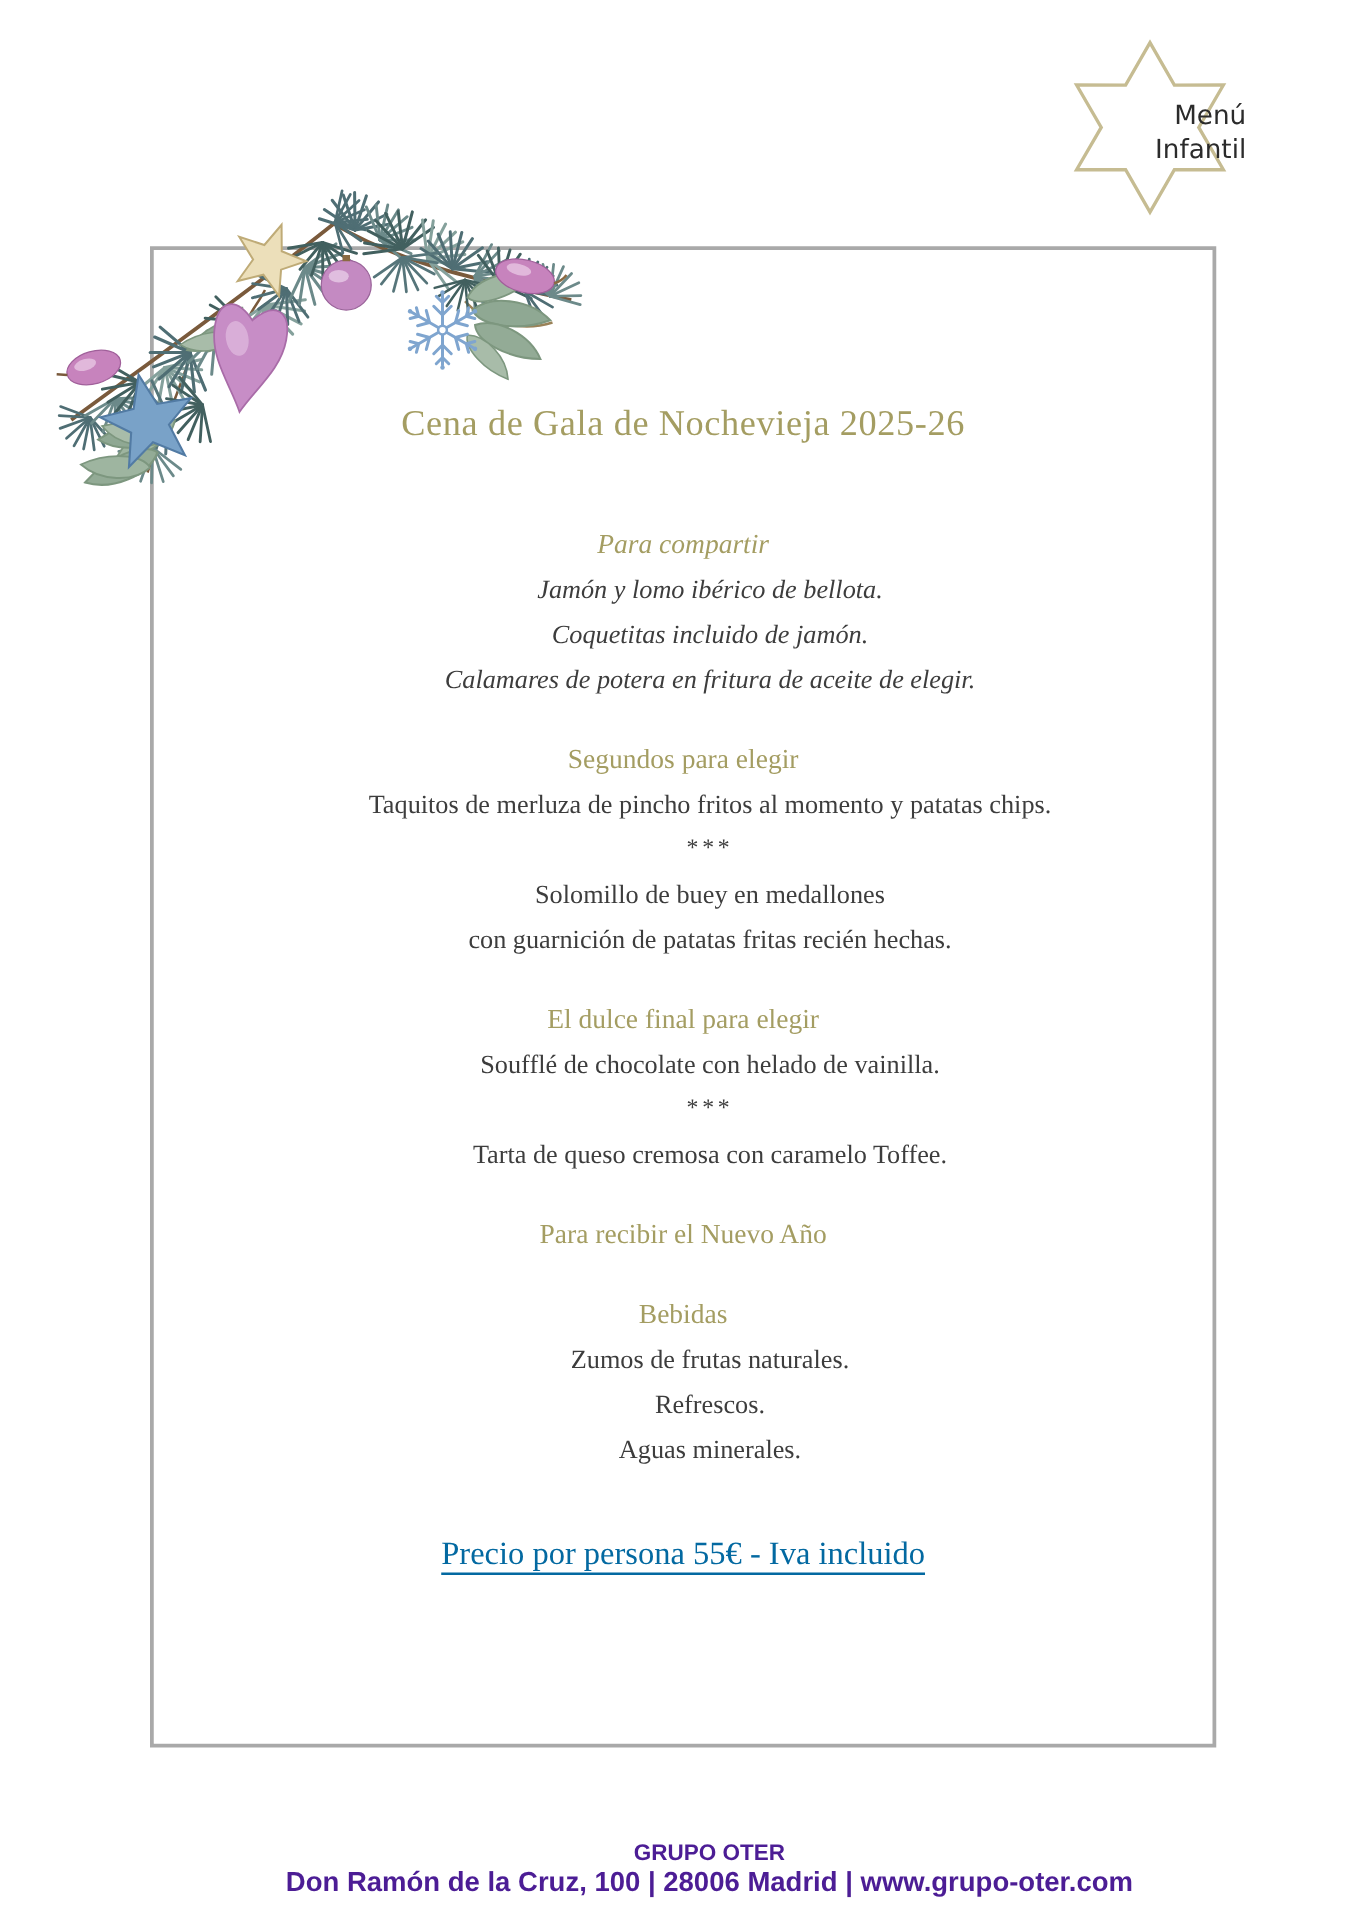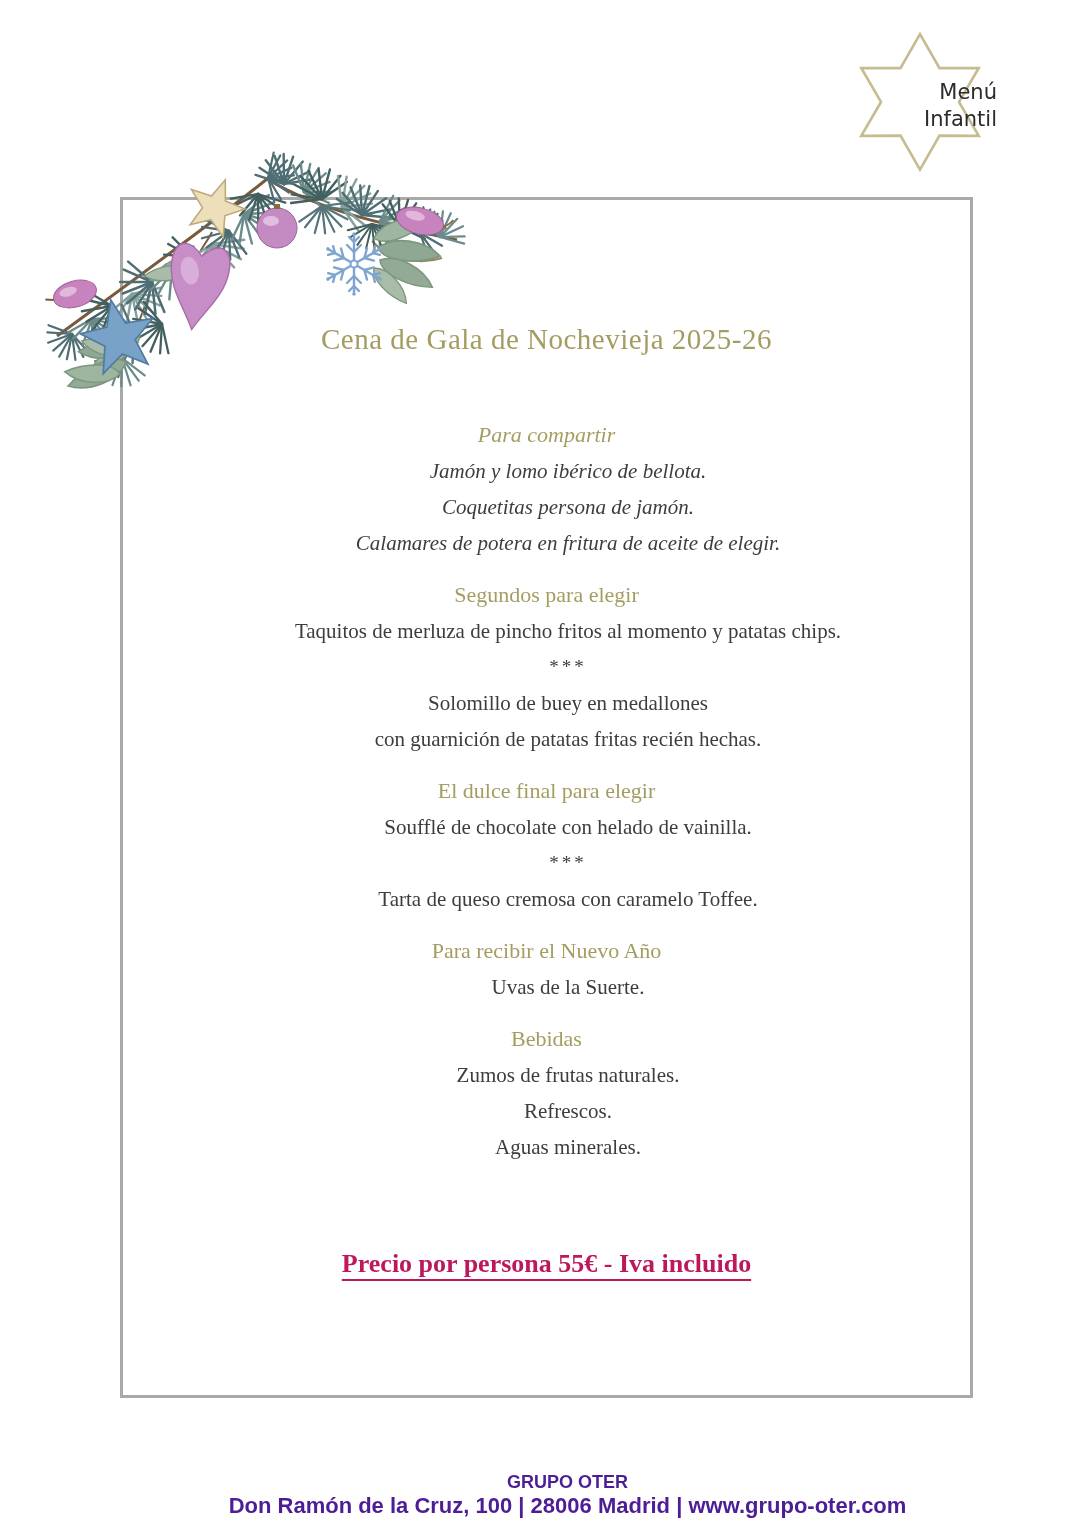--- a/index.html
+++ b/index.html
@@ -25,28 +25,28 @@
   }
   
   .content{
     position:absolute;left:120px;top:197px;width:853px;z-index:2;
     text-align:center;color:#3d3d3d;
   }
   .menu-title{
     margin-top:122px;font-size:29px;line-height:40px;color:#a49d62;
     letter-spacing:0.5px;
   }
-  .section{margin-top:16px;}
+  .section{margin-top:28px;}
   .section.first{margin-top:58px;font-style:italic;}
   .section-heading{font-size:22px;line-height:36px;color:#a49d62;}
   .item{font-size:21px;line-height:36px;padding-left:43px;}
   .item.sep{font-size:19px;letter-spacing:3px;}
   .price-line{
-    margin-top:79px;font-size:26px;line-height:40px;color:#be185d;
-    text-decoration:underline;text-decoration-thickness:2px;text-underline-offset:7px;font-weight:bold;
+    margin-top:46px;font-size:26px;line-height:40px;color:#0369a1;
+    text-decoration:underline;text-decoration-thickness:2px;text-underline-offset:7px;
   }
   
   .footer{
     position:absolute;left:0;top:1470px;width:100%;text-align:center;
     font-family:"Liberation Sans","DejaVu Sans",sans-serif;font-weight:bold;
     color:#4c1d95;z-index:2;padding-left:24px;
   }
   .footer-company{font-size:18px;line-height:24px;}
   .footer-address{font-size:22px;line-height:24px;}
 </style>
@@ -184,42 +184,41 @@
   </g>
 </svg>
 </div>
 
 <div class="content">
   <div class="menu-title">Cena de Gala de Nochevieja 2025-26</div>
 
   <div class="section first">
     <div class="section-heading">Para compartir</div>
     <div class="item">Jamón y lomo ibérico de bellota.</div>
-    <div class="item">Coquetitas persona de jamón.</div>
+    <div class="item">Coquetitas incluido de jamón.</div>
     <div class="item">Calamares de potera en fritura de aceite de elegir.</div>
   </div>
 
   <div class="section">
     <div class="section-heading">Segundos para elegir</div>
     <div class="item">Taquitos de merluza de pincho fritos al momento y patatas chips.</div>
     <div class="item sep">***</div>
     <div class="item">Solomillo de buey en medallones</div>
     <div class="item">con guarnición de patatas fritas recién hechas.</div>
   </div>
 
   <div class="section">
     <div class="section-heading">El dulce final para elegir</div>
     <div class="item">Soufflé de chocolate con helado de vainilla.</div>
     <div class="item sep">***</div>
     <div class="item">Tarta de queso cremosa con caramelo Toffee.</div>
   </div>
 
   <div class="section">
     <div class="section-heading">Para recibir el Nuevo Año</div>
-    <div class="item">Uvas de la Suerte.</div>
   </div>
 
   <div class="section">
     <div class="section-heading">Bebidas</div>
     <div class="item">Zumos de frutas naturales.</div>
     <div class="item">Refrescos.</div>
     <div class="item">Aguas minerales.</div>
   </div>
 
   <div class="price-line">Precio por persona 55€ - Iva incluido</div>

